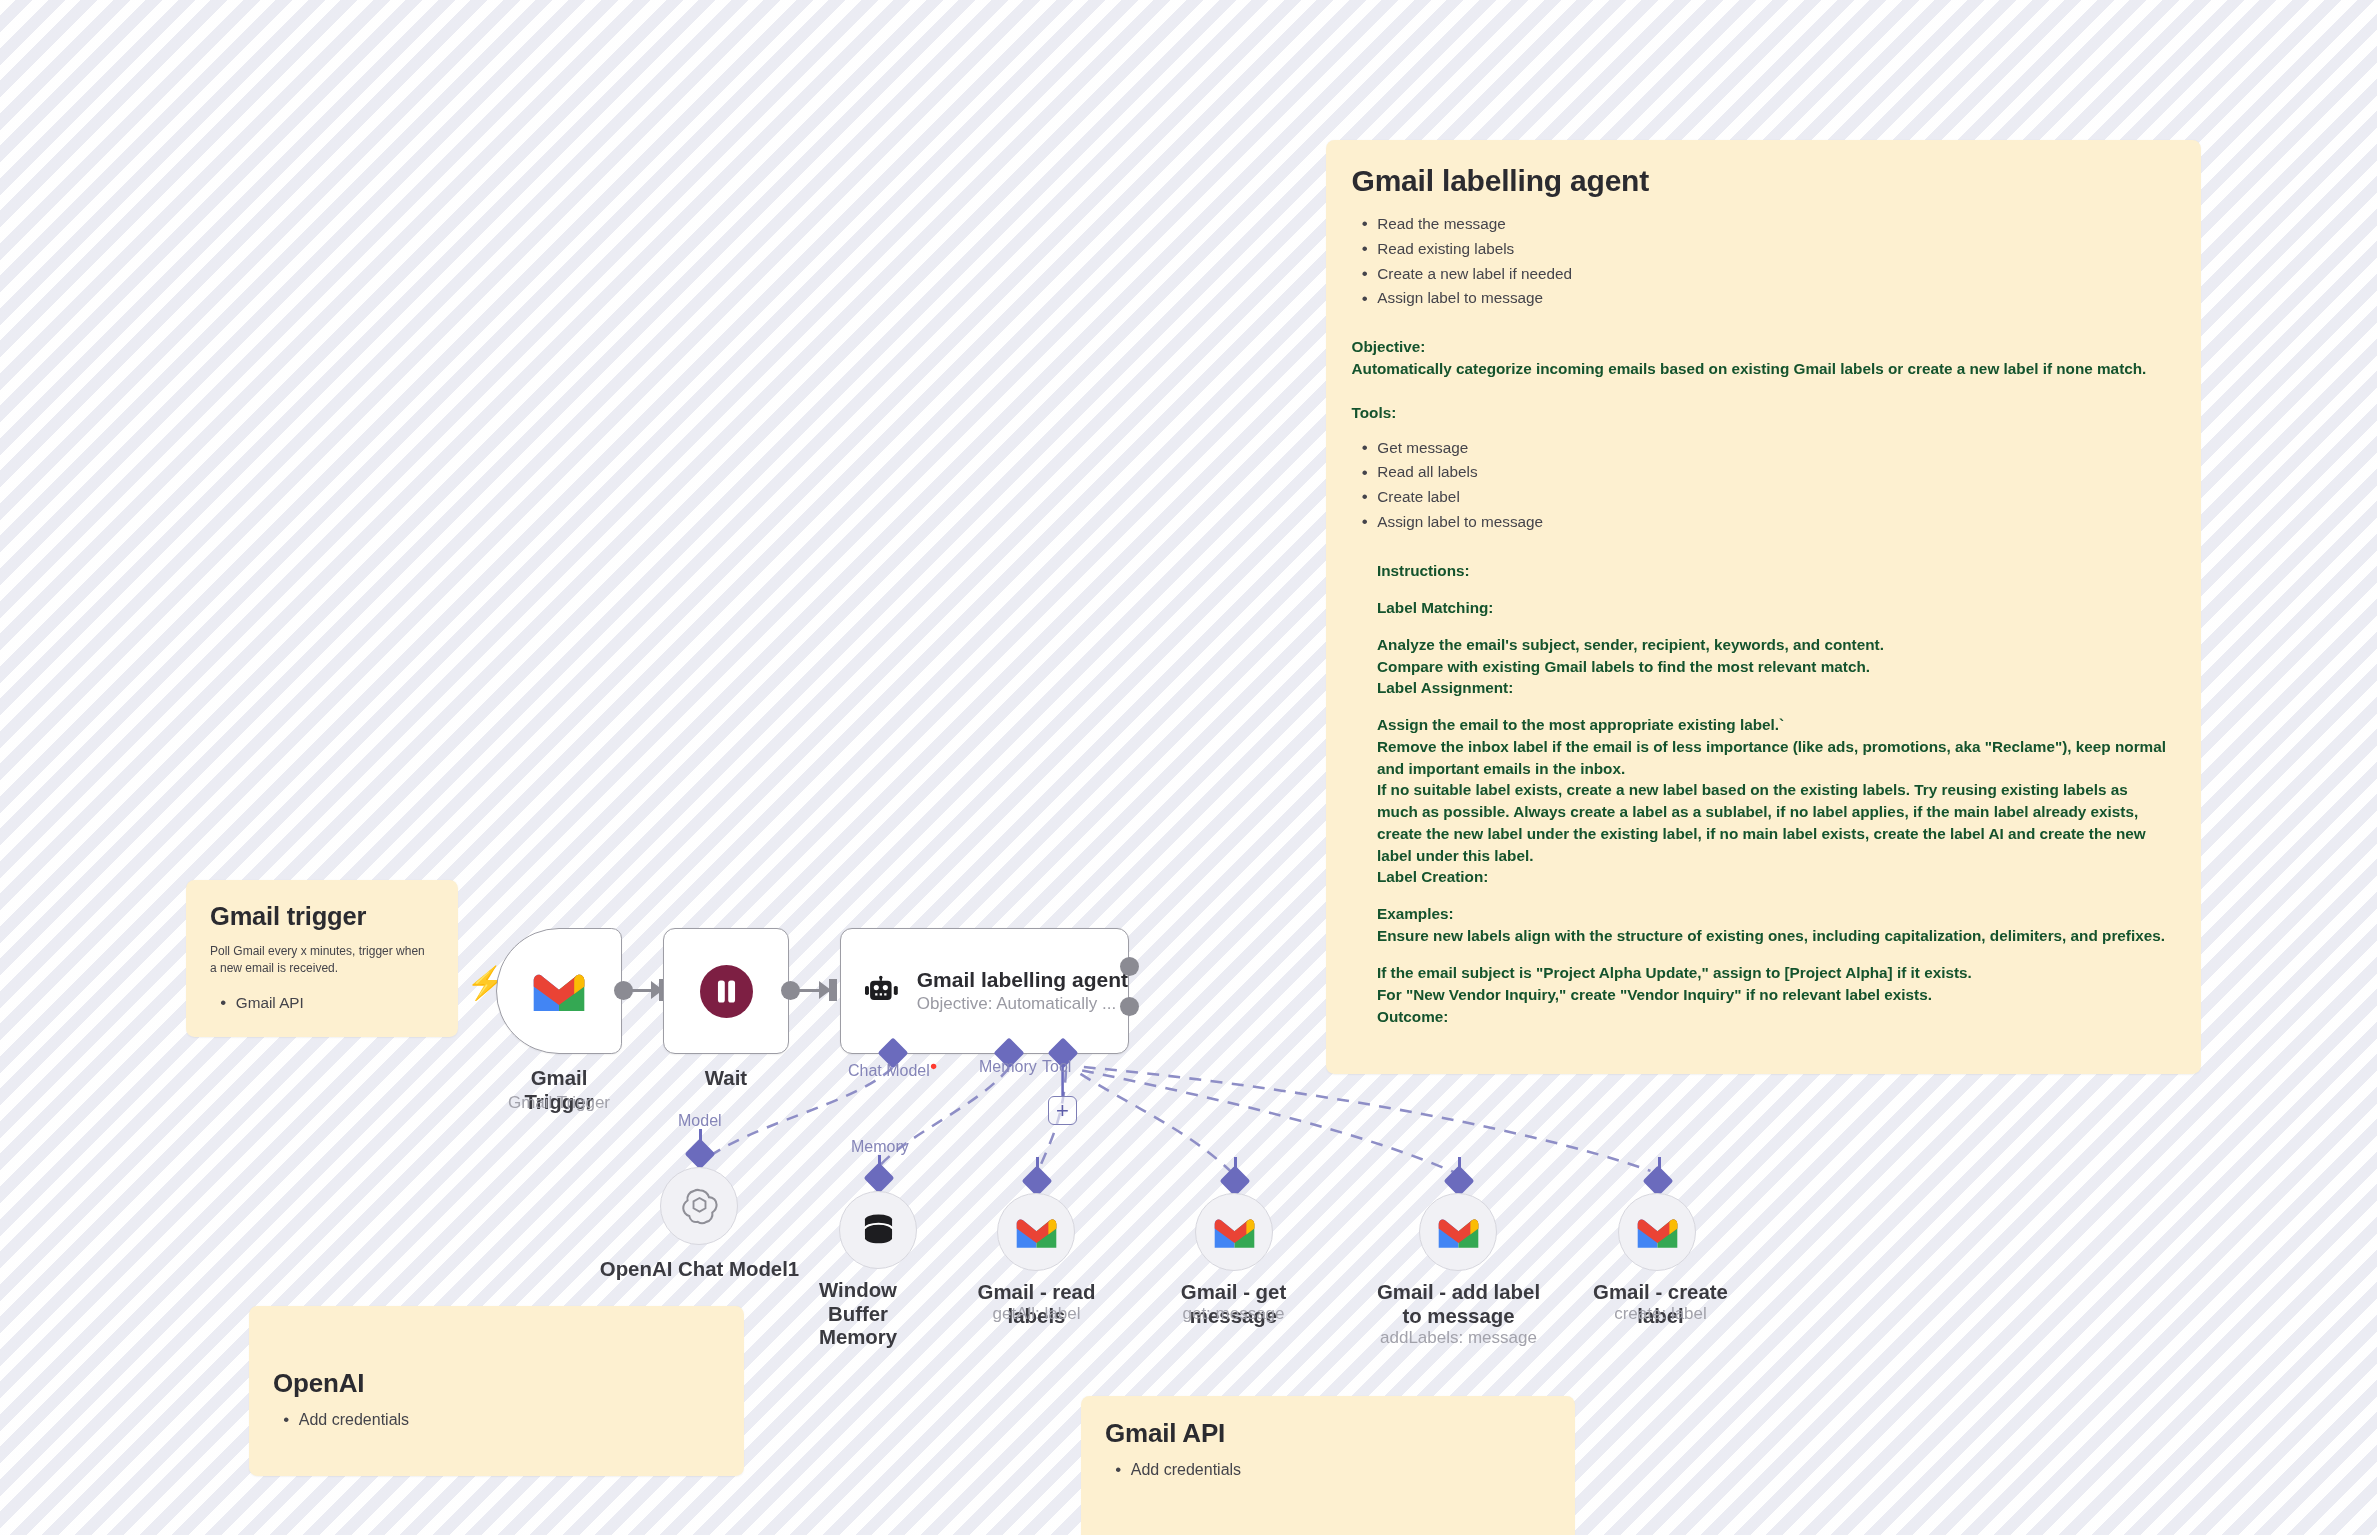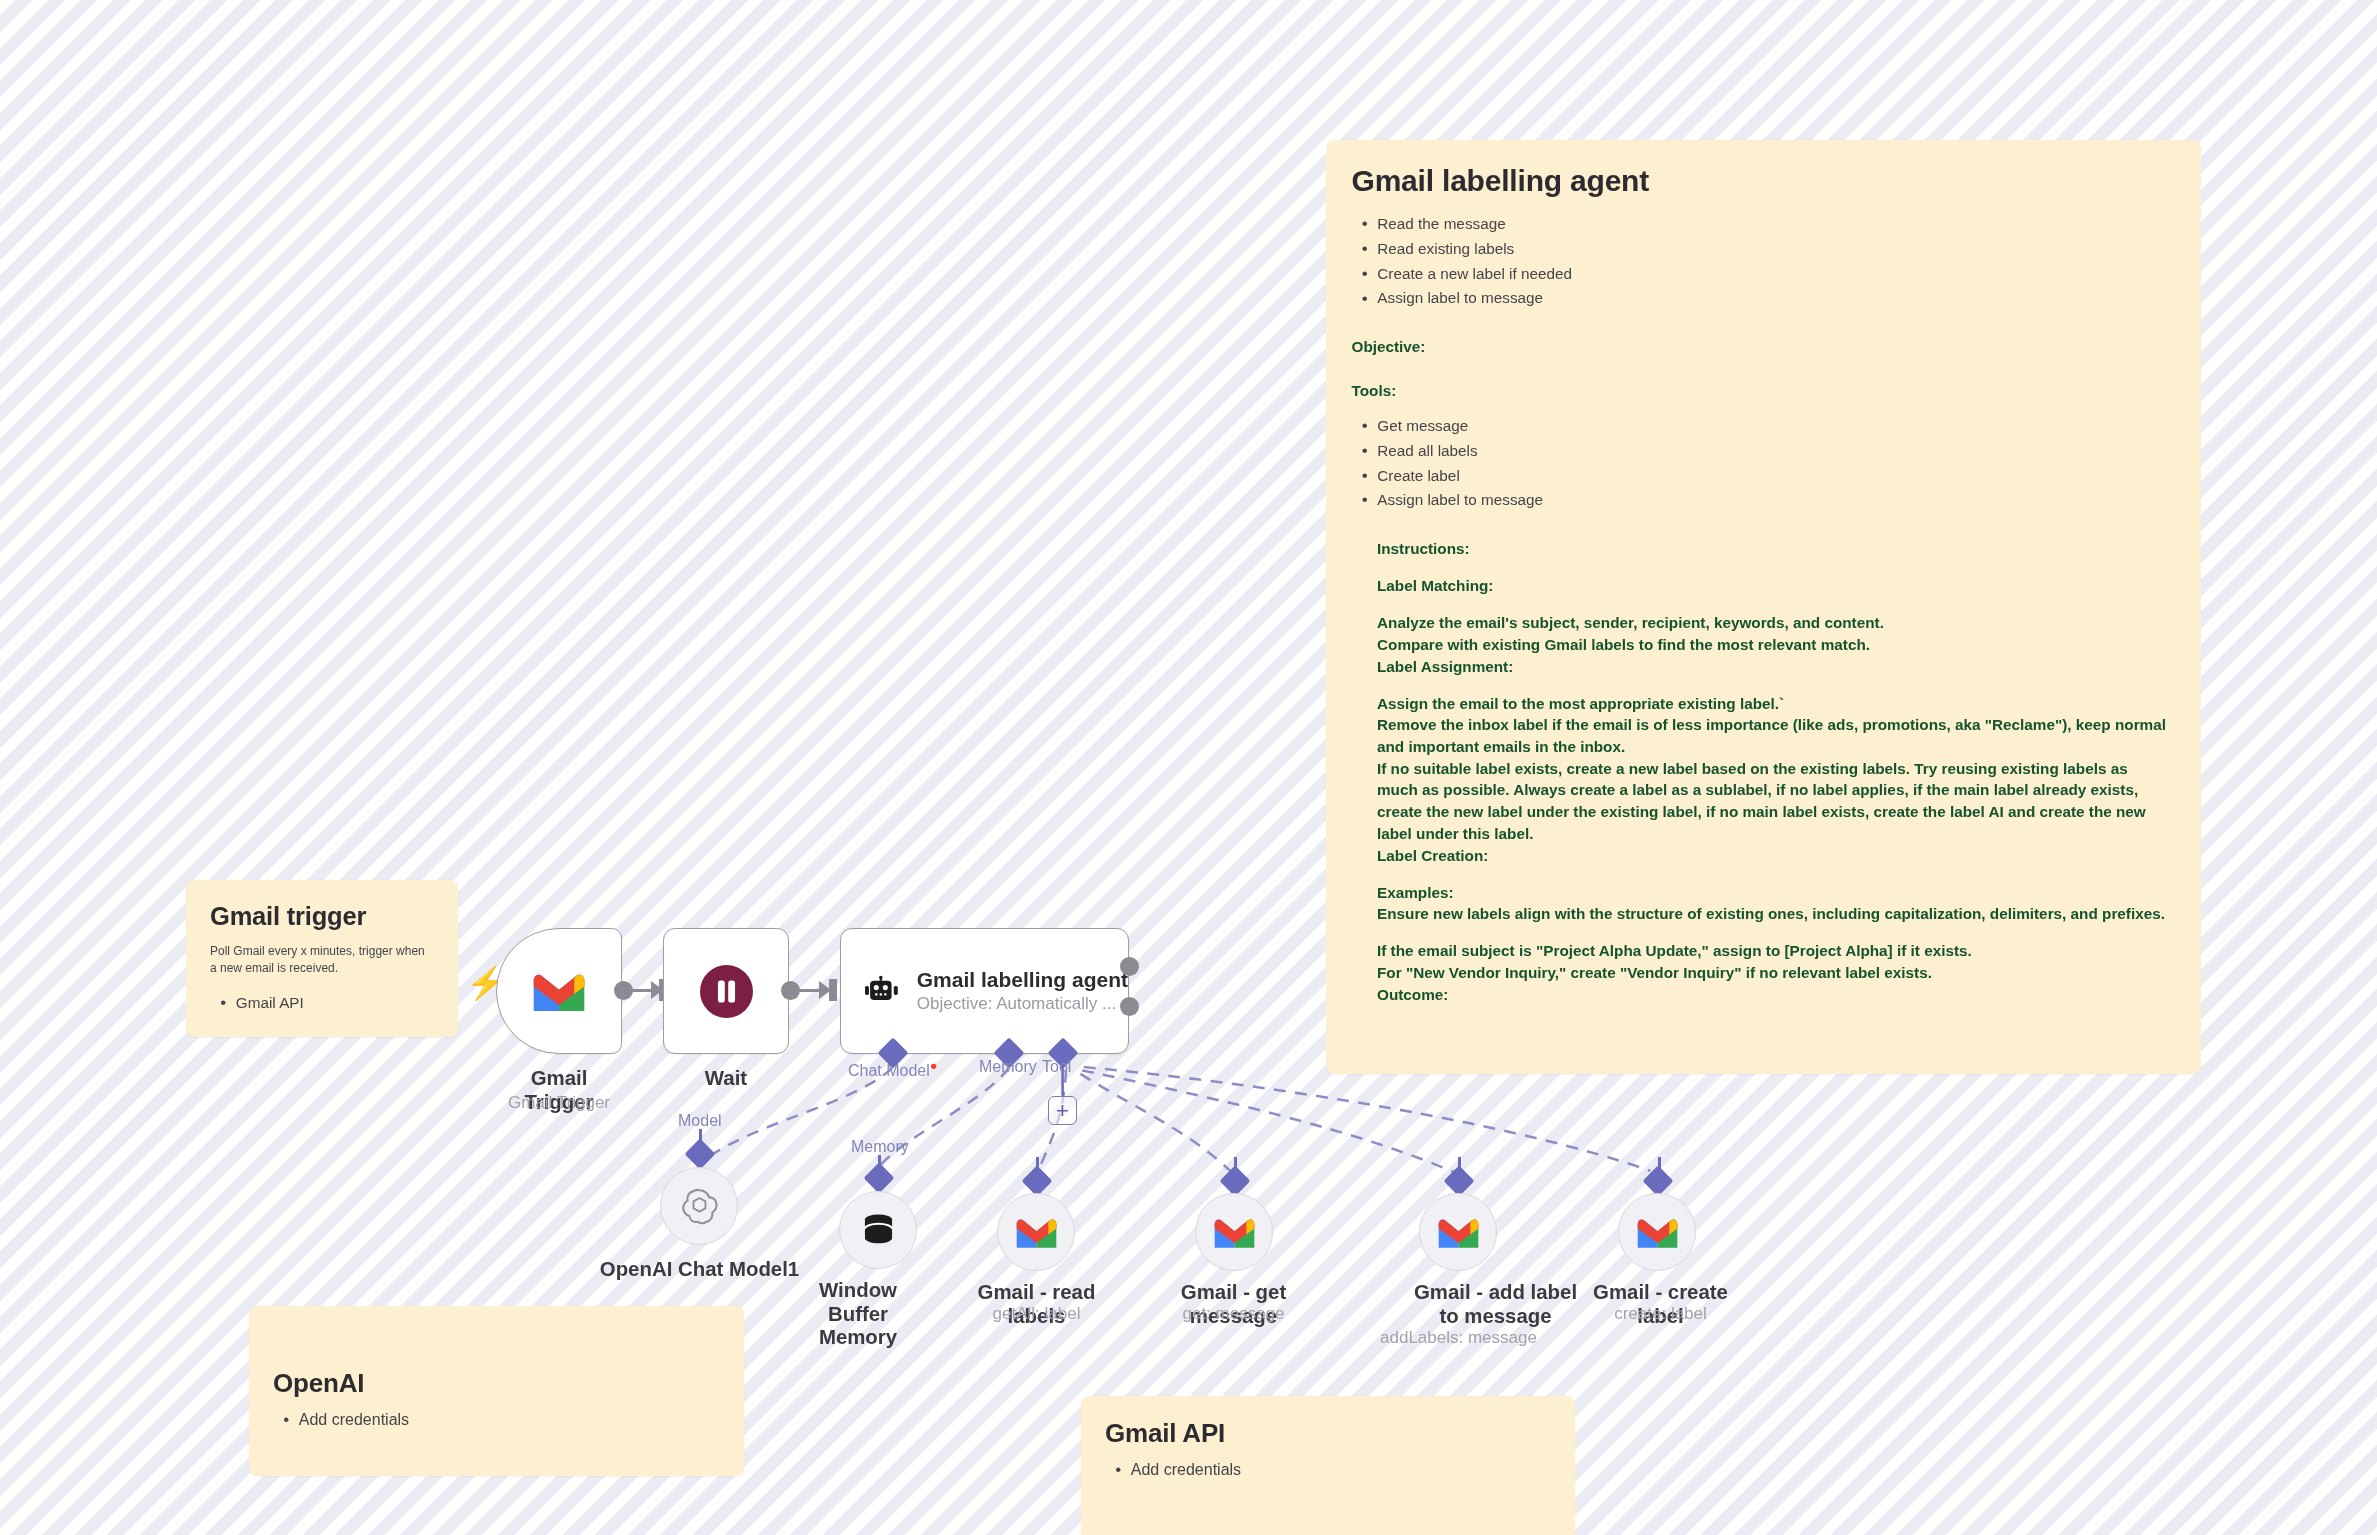--- a/index.html
+++ b/index.html
@@ -181,20 +181,21 @@
     <h1>Gmail labelling agent</h1>
     <ul>
       <li>Read the message</li>
       <li>Read existing labels</li>
       <li>Create a new label if needed</li>
       <li>Assign label to message</li>
     </ul>
     <div class="spacer-md"></div>
     <div class="seg">
       <p>Objective:</p>
+      <p>Automatically categorize incoming emails based on existing Gmail labels or create a new label if none match.</p>
     </div>
     <div class="spacer-md"></div>
     <div class="seg">Tools:</div>
     <div class="spacer-sm"></div>
     <ul>
       <li>Get message</li>
       <li>Read all labels</li>
       <li>Create label</li>
       <li>Assign label to message</li>
     </ul>
@@ -363,21 +364,21 @@
   <div class="port-stem" style="left:1458px; top:1157px; height:15.3px;"></div>
   <div class="diamond" style="left:1448px; top:1170px;"></div>
   <div class="subnode" style="left:1419px; top:1193px;">
     <svg width="43" height="33" viewBox="0 0 64 50">
       <path d="M2 48 L2 12 C2 6 8 3 12 7 L32 23 L32 48 Z" fill="#4285F4"></path>
       <path d="M62 48 L62 12 C62 6 56 3 52 7 L32 23 L32 48 Z" fill="#34A853"></path>
       <path d="M2 12 C2 6 8 3 12 7 L32 23 L52 7 C56 3 62 6 62 12 L62 19 L32 41 L2 19 Z" fill="#EA4335"></path>
       <path d="M52 7 C56 3 62 6 62 12 L62 19 L50 28 L50 10 Z" fill="#FBBC04"></path>
     </svg>
   </div>
-  <div class="node-caption" style="left:1375px; top:1281px; width:167px;margin-left:37px;">Gmail - add label to message</div>
+  <div class="node-caption" style="left:1375px; top:1281px; width:167px;">Gmail - add label to message</div>
   <div class="node-subcaption" style="left:1375px; top:1328px; width:167px;">addLabels: message</div>
 
   <div class="port-stem" style="left:1658px; top:1157px; height:15.3px;"></div>
   <div class="diamond" style="left:1647px; top:1170px;"></div>
   <div class="subnode" style="left:1618px; top:1193px;">
     <svg width="43" height="33" viewBox="0 0 64 50">
       <path d="M2 48 L2 12 C2 6 8 3 12 7 L32 23 L32 48 Z" fill="#4285F4"></path>
       <path d="M62 48 L62 12 C62 6 56 3 52 7 L32 23 L32 48 Z" fill="#34A853"></path>
       <path d="M2 12 C2 6 8 3 12 7 L32 23 L52 7 C56 3 62 6 62 12 L62 19 L32 41 L2 19 Z" fill="#EA4335"></path>
       <path d="M52 7 C56 3 62 6 62 12 L62 19 L50 28 L50 10 Z" fill="#FBBC04"></path>

